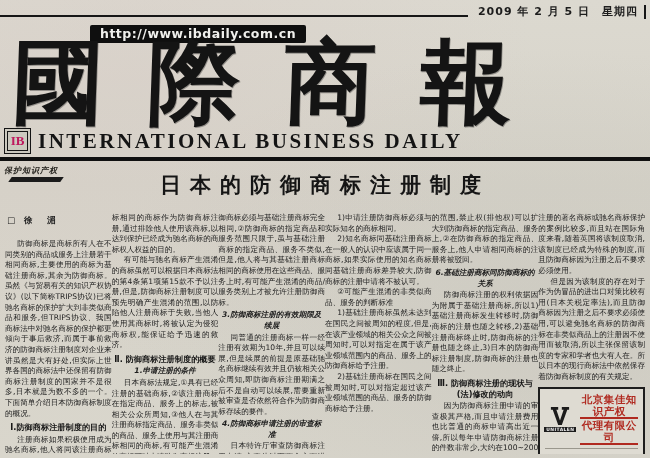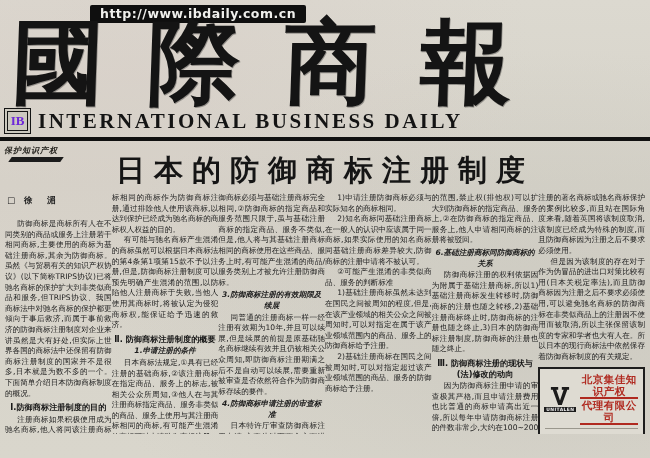--- a/index.html
+++ b/index.html
@@ -30,33 +30,33 @@
     position:absolute; left:12px; top:14px; font-size:92px; line-height:1.05;
     font-weight:900; letter-spacing:44px; white-space:nowrap; color:#141414;
     font-family:"DejaVu Serif", serif;
     text-shadow:1px 1px 0 rgba(20,20,20,.35);
     transform:skewX(-2deg);
   }
   .eng-row { position:absolute; left:4px; bottom:3px; display:flex; align-items:center; gap:7px; }
   .ib-box {
     width:27px; height:26px; border:4px double #141414; display:flex;
     align-items:center; justify-content:center; background:#ccc9bf;
-    font-family:"Liberation Serif", serif; font-weight:900; font-size:13px; color:#6d28d9;
+    font-family:"Liberation Serif", serif; font-weight:900; font-size:13px; color:#be185d;
   }
   .eng-title {
     font-family:"Liberation Serif", serif; font-weight:700; font-size:21px;
     letter-spacing:2.5px; color:#141414; white-space:nowrap;
   }
   
   .title-zone { position:relative; height:49px; }
   .section-label { position:absolute; left:4px; top:4px; width:70px; }
   .section-label .lbl { font-size:8px; font-weight:bold; font-style:italic; letter-spacing:1px; color:#26241f; display:block; }
   .wedge { display:block; width:52px; height:5px; background:#1b1b1b; transform:skewX(-35deg); margin:1px 0 0 6px; }
   .headline {
-    text-align:center; font-size:29px; font-weight:900; letter-spacing:9px;
+    text-align:center; font-size:21px; font-weight:900; letter-spacing:9px;
     padding-top:10px; color:#151515; font-family:"DejaVu Serif", serif;
     white-space:nowrap;
   }
   
   .columns { display:flex; padding:3px 5px 0; height:244px; }
   .col { flex:1; overflow:hidden; min-width:0; }
   .col p, .col h3, .col h4 { font-size:7.6px; line-height:10.6px; text-align:justify; color:#222; }
   .col p.ind { text-indent:1.6em; }
   .byline { font-size:8.5px; font-weight:bold; letter-spacing:3px; margin:2px 0 12px 2px; color:#222; }
   h3.h2 { font-size:8.2px; font-weight:900; text-align:center; font-style:normal; margin:3px 0 2px; color:#161616; }
@@ -74,20 +74,25 @@
     display:inline-block; font-size:10.5px; font-weight:900; color:#b02a20;
     border-bottom:2px solid #b02a20; line-height:12px; letter-spacing:.5px;
     font-family:"DejaVu Serif", serif;
   }
 </style>
 </head>
 <body>
 
 <div class="page">
 
+  <div class="topbar">
+    <div class="topline"></div>
+    <div class="date">2009 年 2 月 5 日　星期四</div>
+    <div class="tick"></div>
+  </div>
 
   <div class="header">
     <div class="url-badge">http://www.ibdaily.com.cn</div>
     <div class="masthead">國際商報</div>
     <div class="eng-row">
       <div class="ib-box">IB</div>
       <div class="eng-title">INTERNATIONAL BUSINESS DAILY</div>
     </div>
   </div>
 

